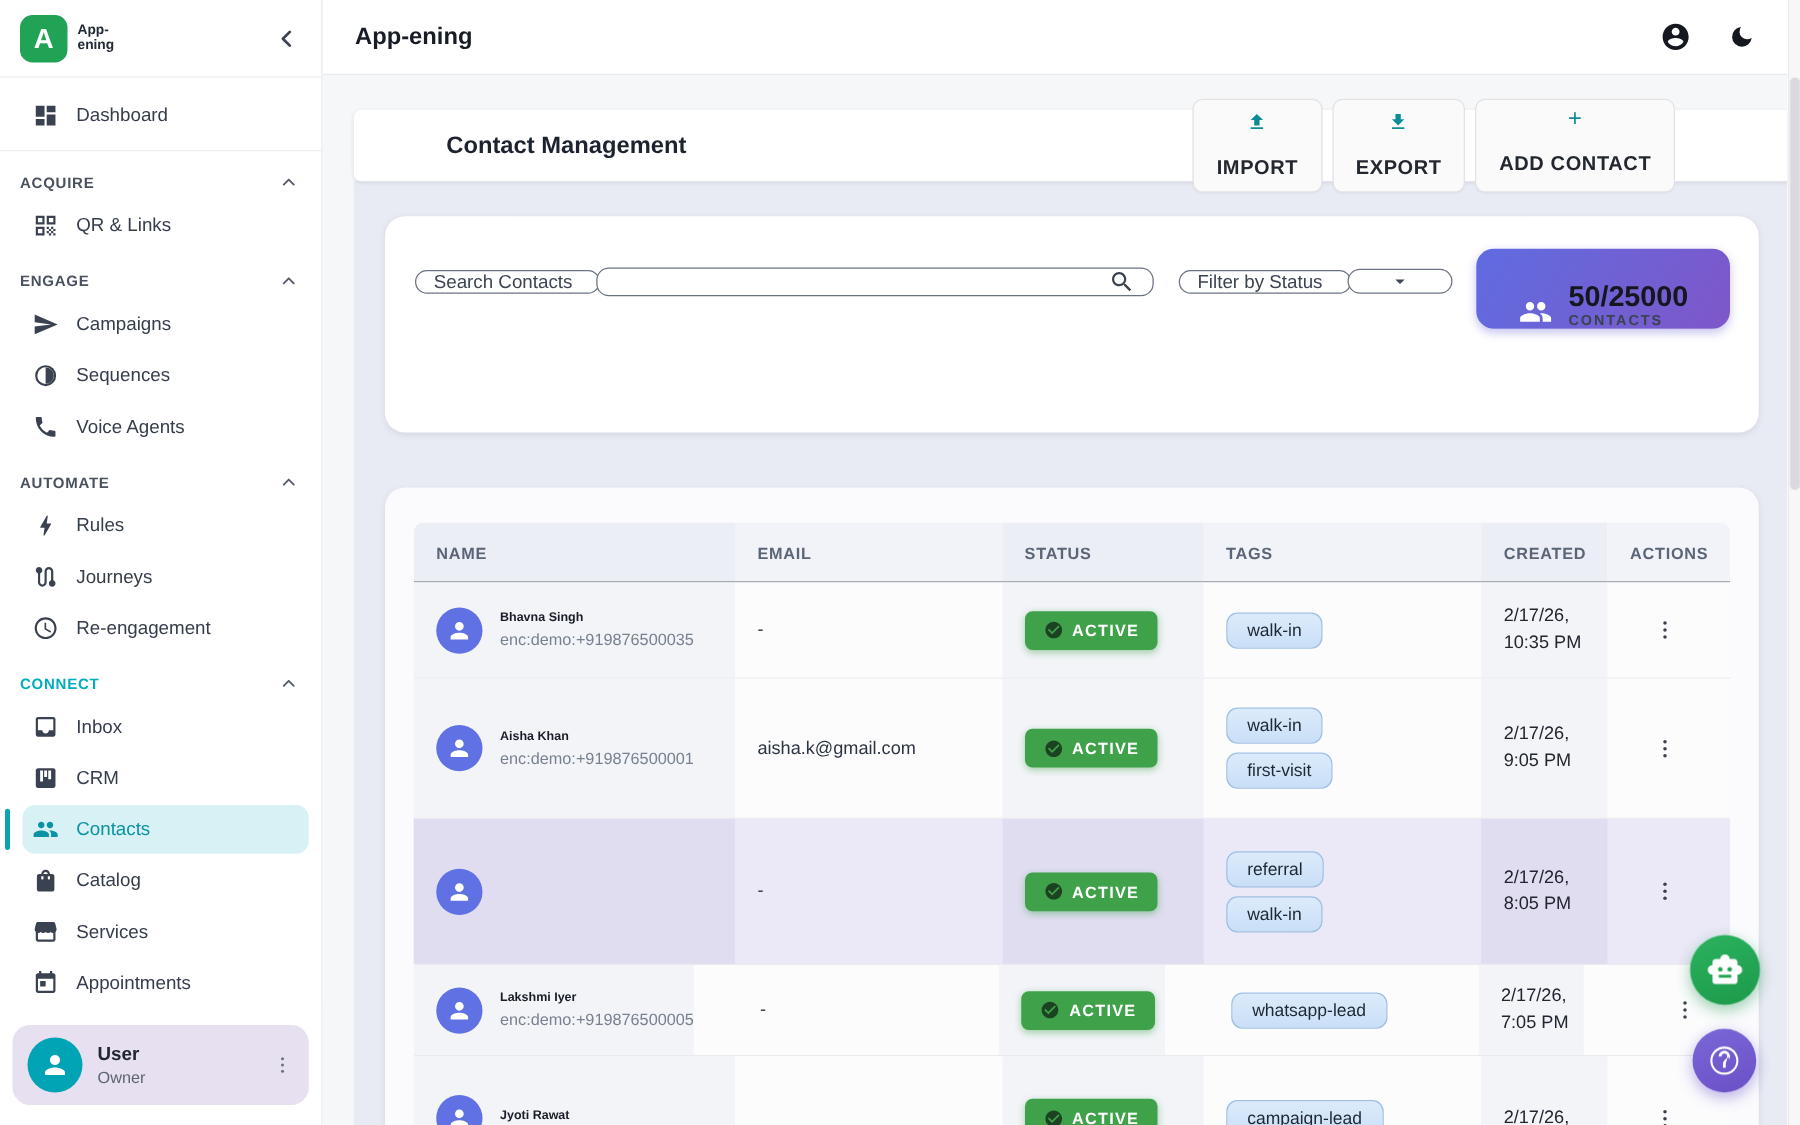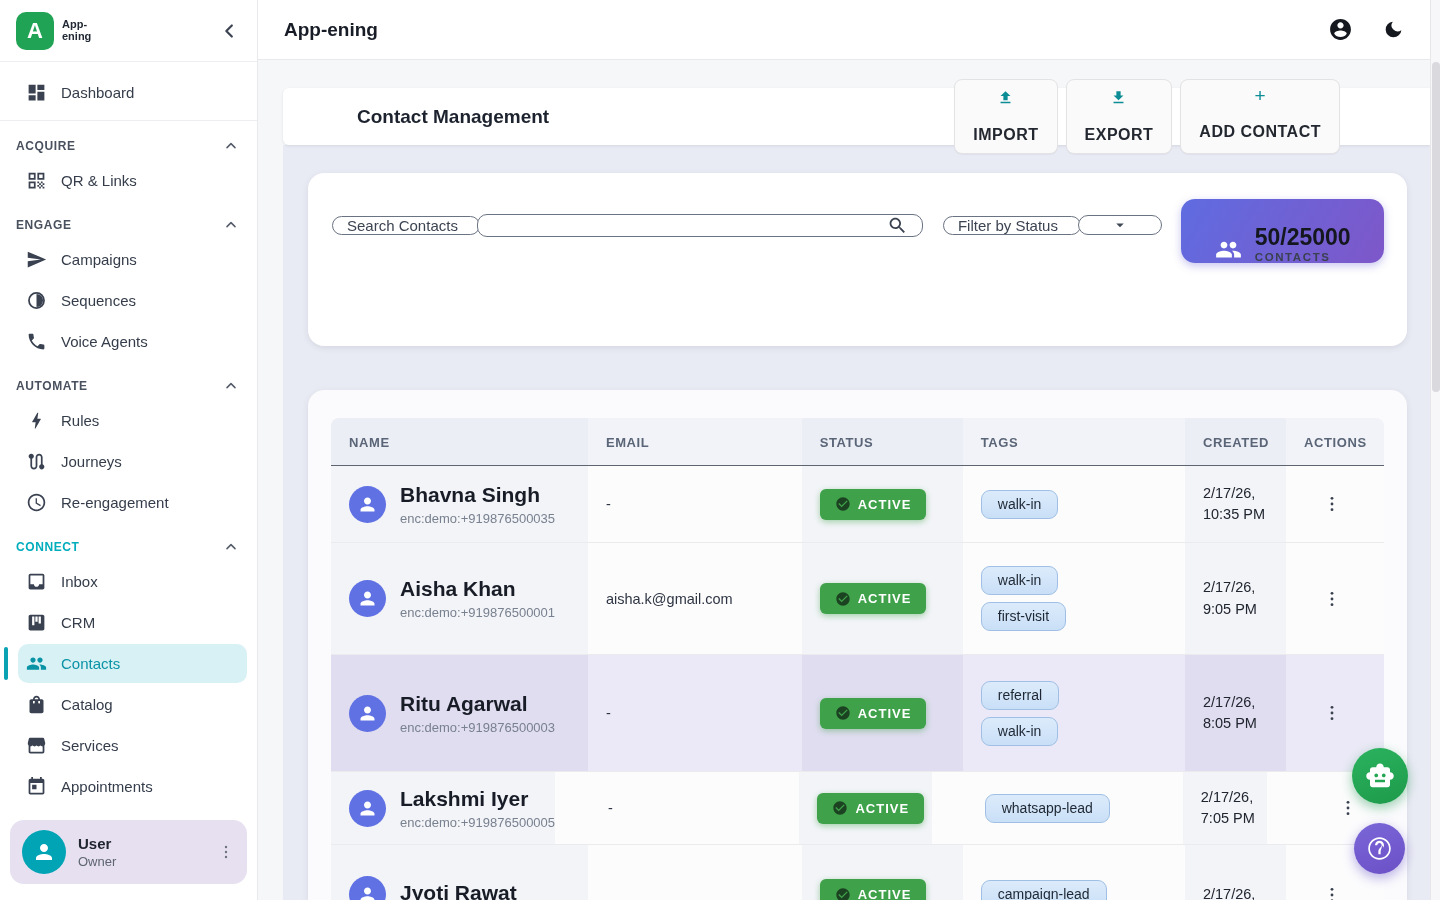--- a/index.html
+++ b/index.html
@@ -104,21 +104,21 @@
   .col-actions{ width:9.3%;  }
   .trow { display:flex; border-bottom:1px solid #ebebee; background:#fcfcfd; }
   .trow .td:nth-child(odd) { background:rgba(228,231,240,.38); }
   .trow.highlighted { background:#ebe9f7; }
   .trow.highlighted .td:nth-child(odd) { background:rgba(210,206,233,.45); }
   .td { display:flex; align-items:center; padding-left:18px; }
   .td-name { gap:14px; }
   .avatar { width:37px; height:37px; border-radius:50%; background:#6071e4; color:#fff; flex:0 0 37px;
     display:flex; align-items:center; justify-content:center; }
   .avatar svg { width:21px; height:21px; }
-  .contact-name { display:block; font-size:21px; font-weight:bold; color:#171c26; }
+  .contact-name { display:block; font-size:10px; font-weight:bold; color:#171c26; }
   .contact-phone { display:block; font-size:13px; color:#78818f; margin-top:4px; }
   .td-email { font-size:14.5px; color:#2e3542; }
   .badge-active { display:inline-flex; align-items:center; gap:7px; height:31px; padding:0 15px;
     border-radius:6px; background:#3fa24a; color:#fff; font-size:13px; font-weight:bold; letter-spacing:1px;
     box-shadow:0 2px 6px rgba(63,162,74,.45); }
   .badge-active svg { width:16px; height:16px; color:rgba(15,30,18,.72); }
   .td-tags { flex-direction:column; align-items:flex-start; justify-content:center; gap:7px; }
   .tag-pill { display:inline-block; padding:5px 16px 6px; border-radius:9px; font-size:14px; color:#1e2733;
     background:linear-gradient(180deg,#dcebfb 0%,#c9dff7 100%); border:1px solid #9fc0e4; cursor:pointer; }
   .td-created { font-size:14.5px; color:#20252f; line-height:1.45; }
@@ -445,24 +445,20 @@
     </div>
   </div>
 
   <div class="trow highlighted" data-rh="3">
     <div class="td td-name col-name">
       <span class="avatar">
         <svg class="ic" viewBox="0 0 24 24">
                       <path d="M12 12c2.21 0 4-1.79 4-4s-1.79-4-4-4-4 1.79-4 4 1.79 4 4 4zm0 2c-2.67 0-8 1.34-8 4v2h16v-2c0-2.66-5.33-4-8-4z"></path>
                     </svg>
       </span>
-      <span>
-        <span class="contact-name">Ritu Agarwal</span>
-        <span class="contact-phone">enc:demo:+919876500003</span>
-      </span>
     </div>
     <div class="td td-email col-email">-</div>
     <div class="td col-status">
       <span class="badge-active">
         <svg class="ic" viewBox="0 0 24 24">
                       <path d="M12 2C6.48 2 2 6.48 2 12s4.48 10 10 10 10-4.48 10-10S17.52 2 12 2zm-2 15-5-5 1.41-1.41L10 14.17l7.59-7.59L19 8l-9 9z"></path>
                     </svg>
         <span class="badge-txt">ACTIVE</span>
       </span>
     </div>

